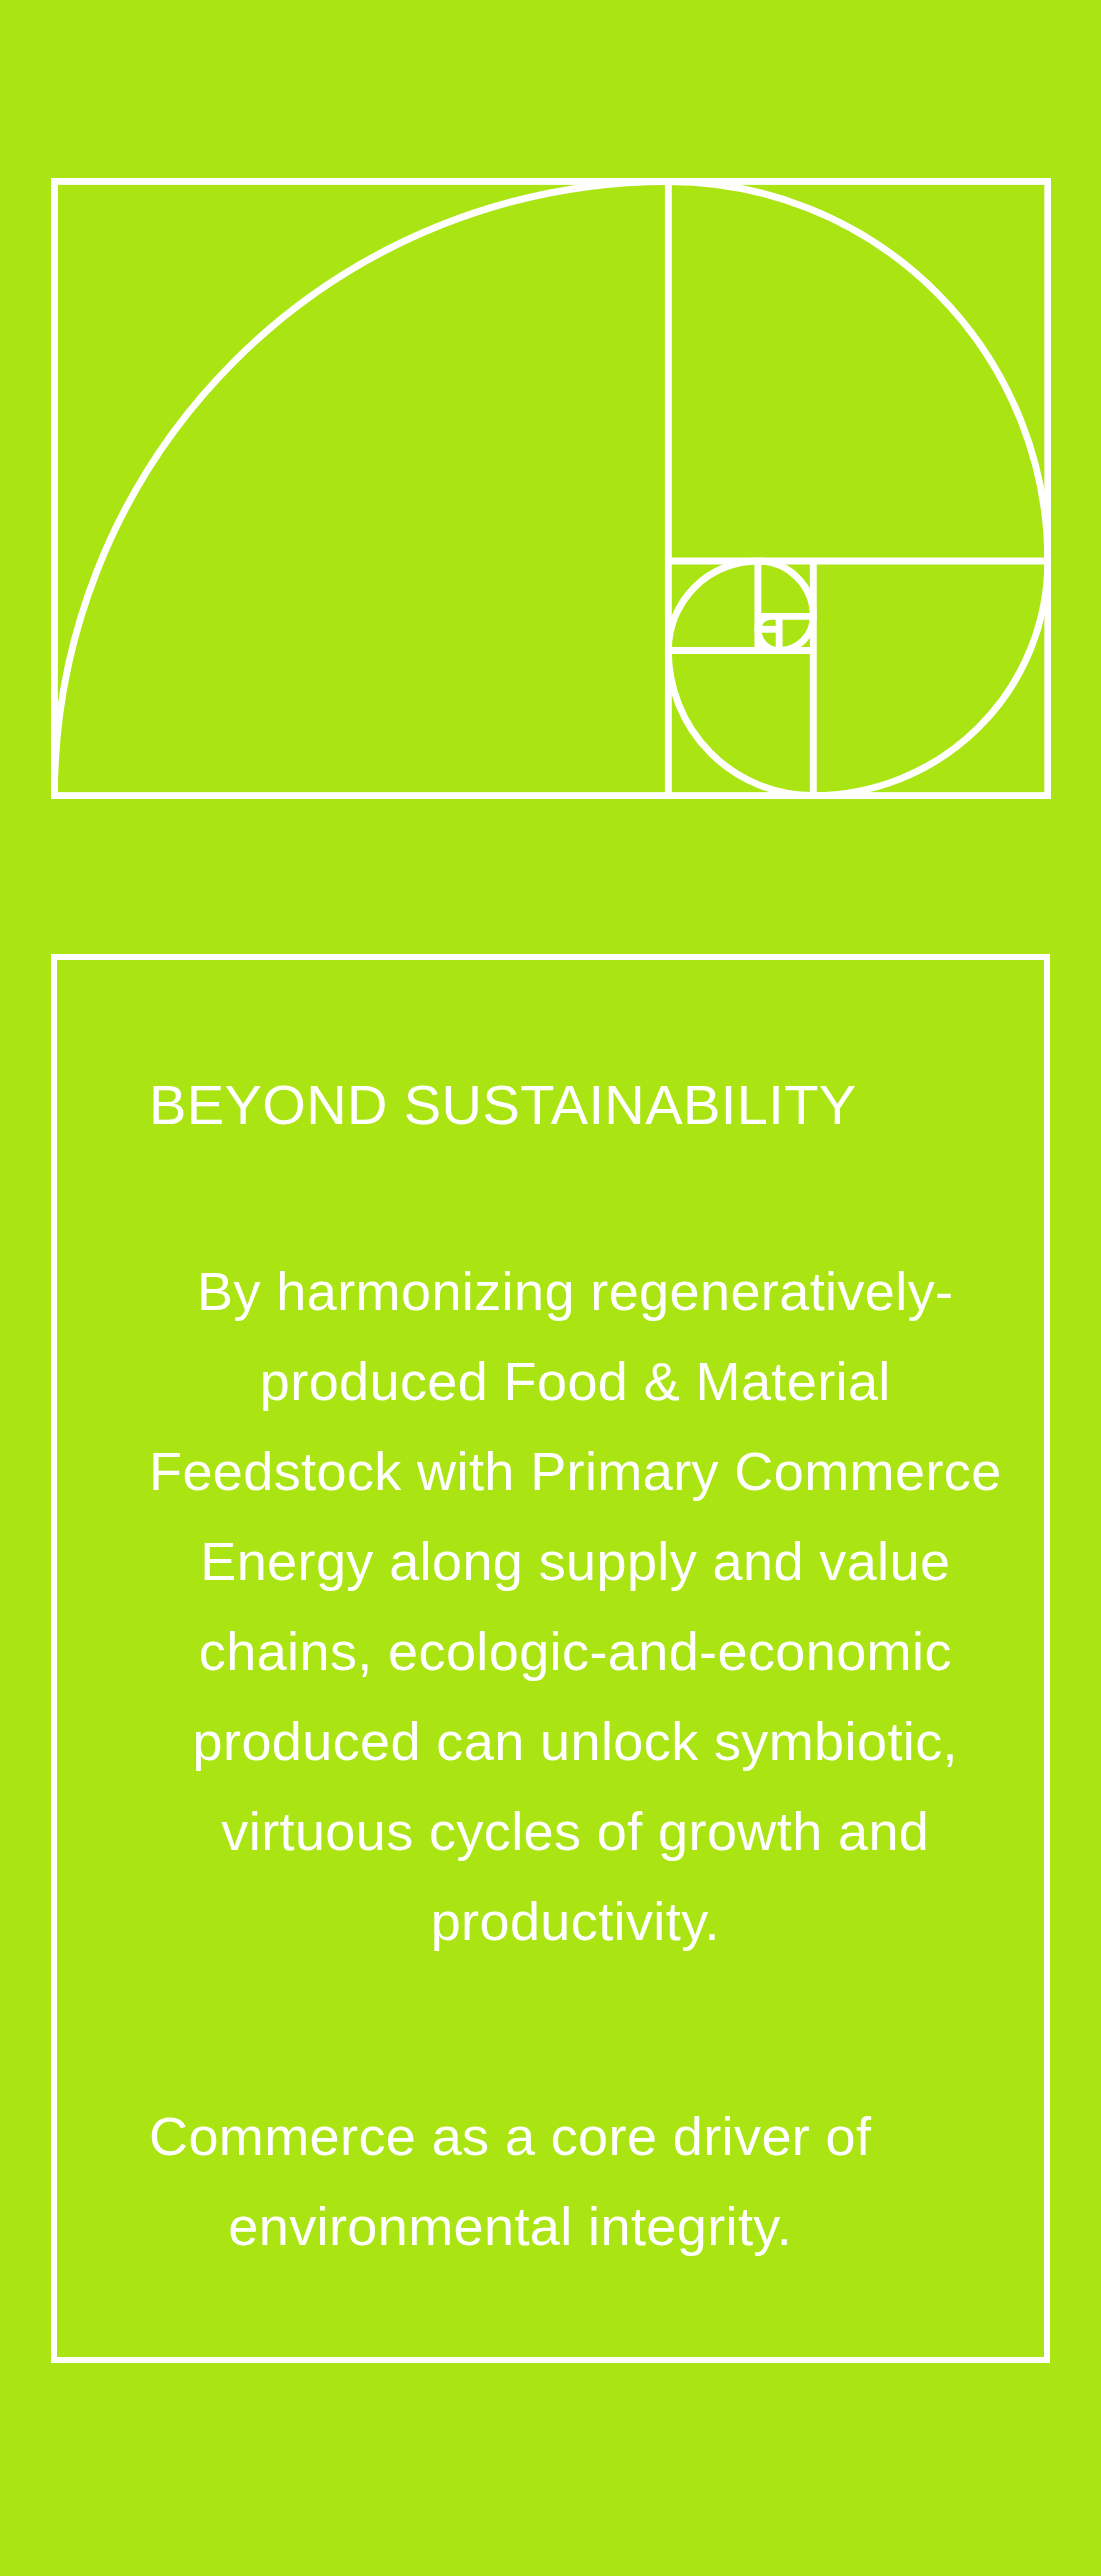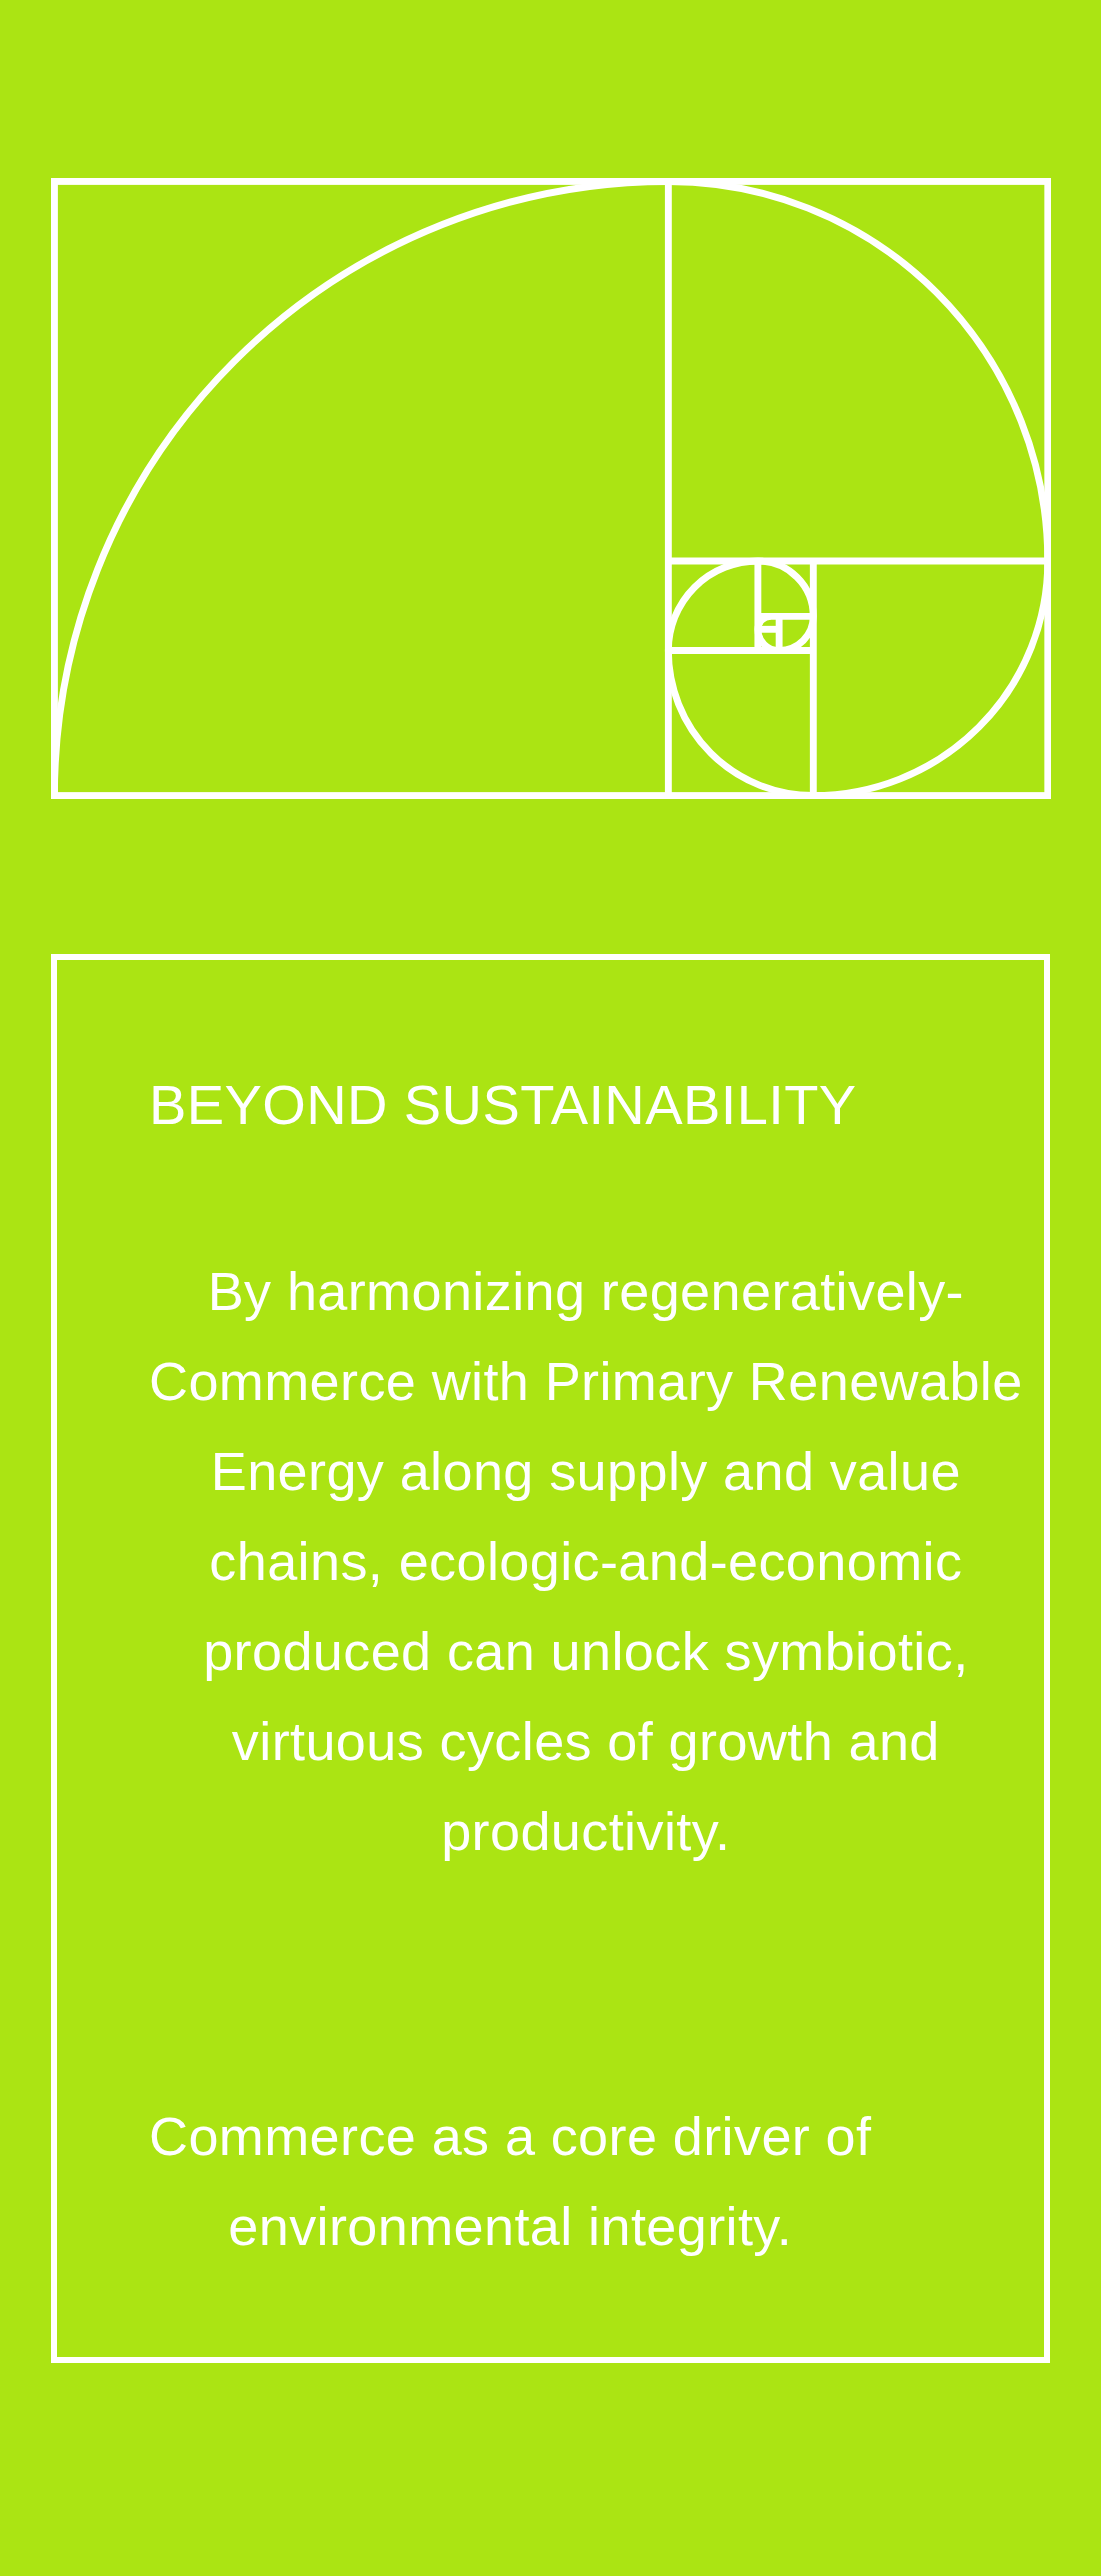--- a/index.html
+++ b/index.html
@@ -102,21 +102,22 @@
         A 16.9 16.9 0 0 1 941.5 573.2"></path>
     </svg>
   </div>
 
   <div class="text-frame"></div>
 
   <h1 class="panel-heading">BEYOND SUSTAINABILITY</h1>
 
   <div class="body-copy para-1">
     <div class="line">By harmonizing regeneratively-</div>
-    <div class="line">Commerce with Primary Renewable</div>
+    <div class="line">produced Food &amp; Material</div>
+    <div class="line">Feedstock with Primary Commerce</div>
     <div class="line">Energy along supply and value</div>
     <div class="line">chains, ecologic-and-economic</div>
     <div class="line">produced can unlock symbiotic,</div>
     <div class="line">virtuous cycles of growth and</div>
     <div class="line">productivity.</div>
   </div>
 
   <div class="body-copy para-2">
     <div class="line">Commerce as a core driver of</div>
     <div class="line">environmental integrity.</div>

